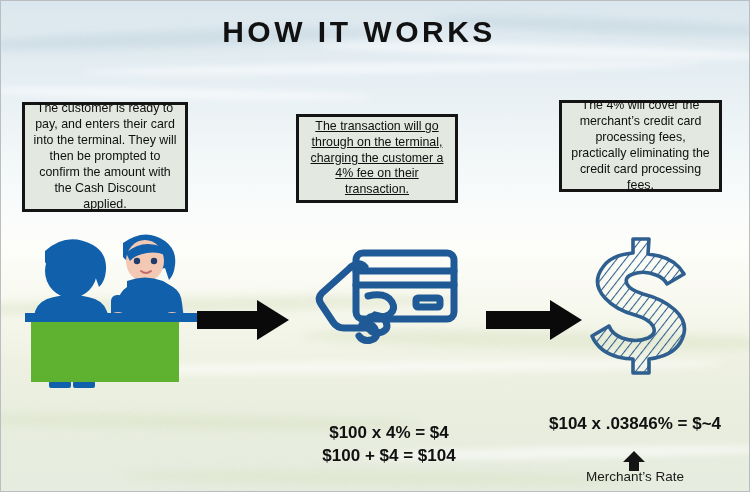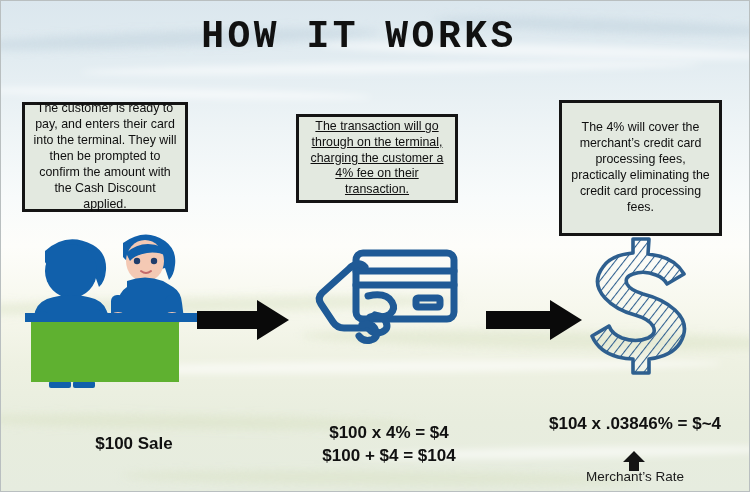--- a/index.html
+++ b/index.html
@@ -51,45 +51,45 @@
     filter: blur(4px);
   }
 
   
   #title {
     position: absolute;
     left: 0;
     top: 14px;
     width: 716px;
     text-align: center;
-    font-size: 38px;
+    font-size: 30px;
     font-weight: bold;
     letter-spacing: 3.5px;
     color: #111111;
-    font-family: Liberation Mono, monospace;
+    font-family: Liberation Sans, sans-serif;
   }
 
   
   .callout {
     position: absolute;
     box-sizing: border-box;
     border: 3px solid #141414;
     background: #e3e9e0;
     color: #0f0f0f;
     font-size: 12.4px;
     line-height: 1.28;
     text-align: center;
     display: flex;
     align-items: center;
     justify-content: center;
     padding: 5px 8px;
   }
   #callout-1 { left: 21px;  top: 101px; width: 166px; height: 110px; }
   #callout-2 { left: 295px; top: 113px; width: 162px;  height: 89px; text-decoration: underline;  }
-  #callout-3 { left: 558px; top: 99px;  width: 163px; height: 136px; }
+  #callout-3 { left: 558px; top: 99px;  width: 163px; height: 92px; }
 
   
   .flow-arrow {
     position: absolute;
   }
 
   
   .caption {
     position: absolute;
     color: #111111;
@@ -221,21 +221,20 @@
   <svg class="illus" style="left:588px; top:236px;" width="105" height="158" viewBox="0 0 105 158">
     <defs>
       <pattern id="hatch" width="7" height="7" patternTransform="rotate(38)" patternUnits="userSpaceOnUse">
         <line x1="0" y1="0" x2="0" y2="7" stroke="#2e5f8f" stroke-width="2.1"></line>
       </pattern>
     </defs>
 
     <path d="M60 2 h-16 v14 q-22 2 -30 14 q-12 16 2 31 q11 12 30 17 q14 4 18 11 q4 8 -5 12 q-12 5 -26 0 q-10 -4 -13 -12 l-17 10 q7 16 26 21 q8 2 15 2 v14 h16 v-14 q23 -3 31 -16 q11 -18 -5 -33 q-12 -11 -32 -16 q-13 -4 -16 -10 q-3 -7 6 -10 q11 -4 23 1 q8 3 11 9 l17 -10 q-8 -14 -25 -18 q-5 -1 -11 -2 z" fill="url(#hatch)" stroke="#2e5f8f" stroke-width="3.6" stroke-linejoin="round"></path>
   </svg>
 
-  <div class="caption" id="caption-1">$100 Sale</div>
   <div class="caption" id="caption-2">$100 x 4% = $4
 $100 + $4 = $104</div>
   <div class="caption" id="caption-3">$104 x .03846% = $~4</div>
 
   <svg id="merchant-rate-arrow" width="22" height="20" viewBox="0 0 22 20">
     <path d="M11 0 L22 11 H16 V20 H6 V11 H0 Z" fill="#141414"></path>
   </svg>
 
   <div id="merchant-rate-label">Merchant’s Rate</div>
 

